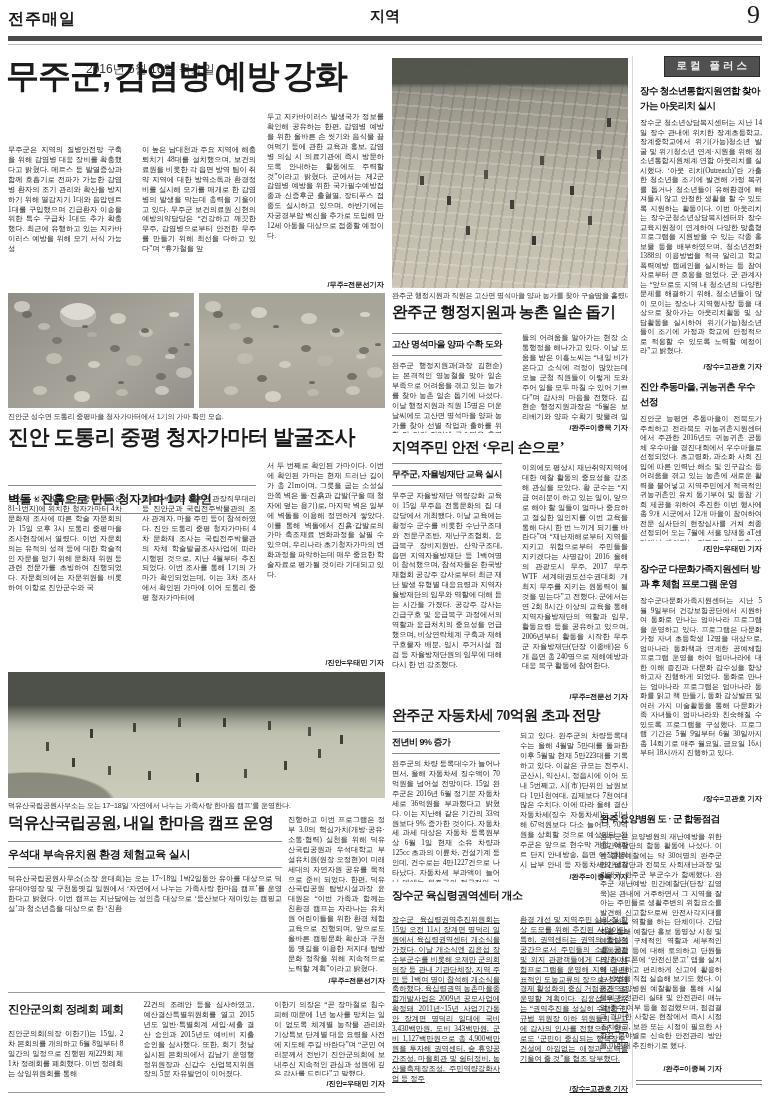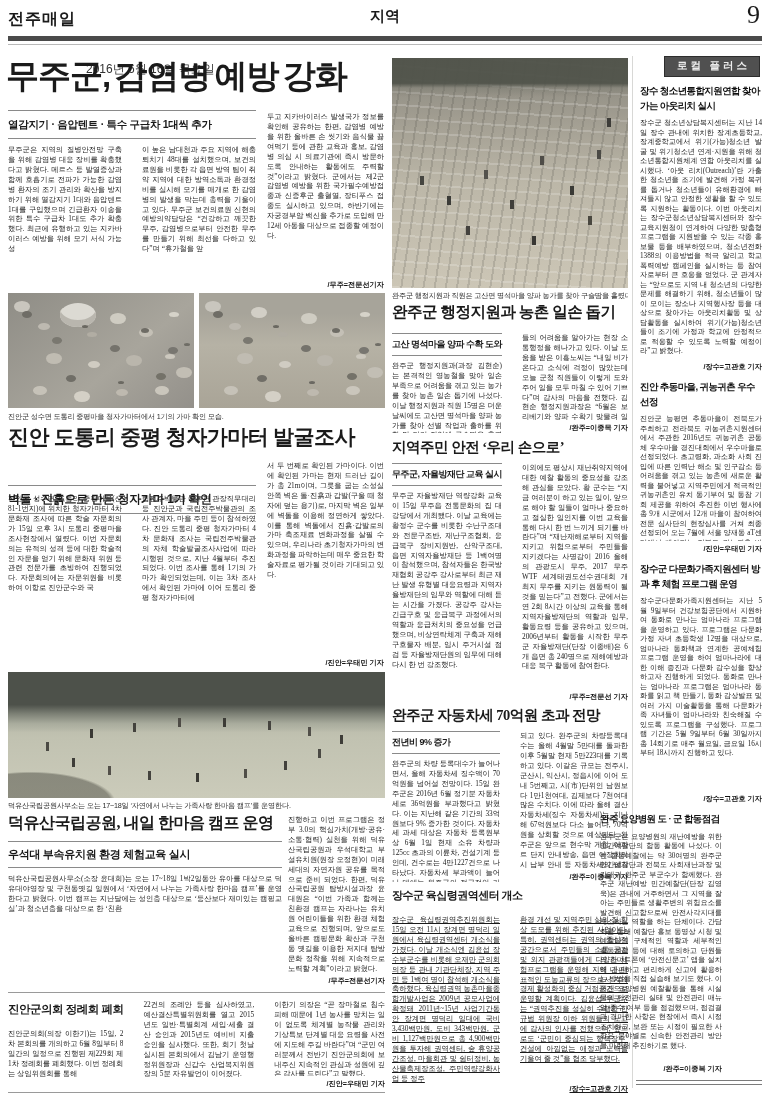--- a/index.html
+++ b/index.html
@@ -61,21 +61,21 @@
   #a6-headline{left:392px;top:438px;width:236px;font-size:14.5px;}
   #a6-cols{left:392px;top:463px;width:236px;height:239px;}
   #a7-headline{left:392px;top:706px;width:236px;font-size:14.5px;}
   #a7-cols{left:392px;top:731px;width:236px;height:151px;}
   #a8-headline{left:392px;top:888px;width:236px;font-size:11px;}
   #a8-cols{left:392px;top:915px;width:236px;height:179px;text-decoration:underline;}
   .mid-subhead{border-top:1px solid #8a8a8a;border-bottom:1px solid #8a8a8a;font-family:"Liberation Sans",sans-serif;font-weight:bold;font-size:9px;letter-spacing:-0.5px;padding:4px 0;margin-bottom:5px;white-space:nowrap;}
 
   
   #sb-rule{left:632px;top:56px;width:1px;height:1032px;background:#d8d8d6;}
-  #sb-box{right:10px;top:56px;background:#505050;border:1px solid #2d2d2d;color:#ececec;font-family:Liberation Serif, serif;font-weight:900;font-size:10.5px;letter-spacing:3px;padding:2px 9px 3px 12px;}
+  #sb-box{right:10px;top:56px;background:#505050;border:1px solid #2d2d2d;color:#ececec;font-family:Liberation Sans, sans-serif;font-weight:900;font-size:10.5px;letter-spacing:3px;padding:2px 9px 3px 12px;}
   .sb-item{display:flex;flex-direction:column;}
   .sb-head{font-family:"Liberation Sans",sans-serif;font-weight:900;font-size:9.5px;letter-spacing:-0.6px;line-height:1.55;margin-bottom:6px;color:#111;}
   .sb-body{flex:1;overflow:hidden;font-size:7.2px;line-height:1.32;text-align:justify;color:#222;}
   #sb1{left:640px;top:84px;width:122px;height:288px;}
   #sb2{left:640px;top:380px;width:122px;height:174px;}
   #sb3{left:640px;top:562px;width:122px;height:242px;}
   #sb4{left:600px;top:812px;width:122px;height:262px;}
   #sb-bot1{left:636px;top:1080px;width:126px;height:1px;background:#7b7b7b;}
   #sb-bot2{left:636px;top:1084px;width:126px;height:1px;background:#7b7b7b;}
 
@@ -116,21 +116,20 @@
 <div id="page">
 
   <div id="hdr-masthead">전주매일</div>
   <div id="hdr-date">2016년 6월 16일 목요일</div>
   <div id="hdr-section">지역</div>
   <div id="hdr-page">9</div>
   <div id="hdr-bar"></div>
   <div id="hdr-line"></div>
 
   <div id="a1-headline">무주군, 감염병 예방 강화</div>
-  <div id="a1-subhead" class="subhead">열감지기 · 음압텐트 · 특수 구급차 1대씩 추가</div>
   <div id="a1-cols" class="cols">
     <div class="bodytext">무주군은 지역의 질병안전망 구축을 위해 감염병 대응 장비를 확충했다고 밝혔다. 메르스 등 발열증상과 함께 호흡기로 전파가 가능한 감염병 환자의 조기 관리와 확산을 방지하기 위해 열감지기 1대와 음압텐트 1대를 구입했으며 긴급환자 이송을 위한 특수 구급차 1대도 추가 확충했다. 최근에 유행하고 있는 지카바이러스 예방을 위해 모기 서식 가능성</div>
     <div class="bodytext">이 높은 남대천과 주요 지역에 해충 퇴치기 48대를 설치했으며, 보건의료원을 비롯한 각 읍면 방역 팀이 취약 지역에 대한 방역소독과 환경정비를 실시해 모기를 매개로 한 감염병의 발생을 막는데 총력을 기울이고 있다. 무주군 보건의료원 신현의 예방의약담당은 “건강하고 깨끗한 무주, 감염병으로부터 안전한 무주를 만들기 위해 최선을 다하고 있다”며 “휴가철을 앞</div>
   </div>
   <div id="a1-col3" class="colwrap">
     <div class="bodytext">두고 지카바이러스 발생국가 정보를 확인해 공유하는 한편, 감염병 예방을 위한 올바른 손 씻기와 음식물 끓여먹기 등에 관한 교육과 홍보, 감염병 의심 시 의료기관에 즉시 방문하도록 안내하는 활동에도 주력할 것”이라고 밝혔다. 군에서는 제2군 감염병 예방을 위한 국가필수예방접종과 신증후군 출혈열, 장티푸스 접종도 실시하고 있으며, 하반기에는 자궁경부암 백신을 추가로 도입해 만 12세 아동을 대상으로 접종할 예정이다.</div>
     <div class="byline">/무주=전문선기자</div>
   </div>
 
   <div id="ph-rocks-a" class="photo rocks">

